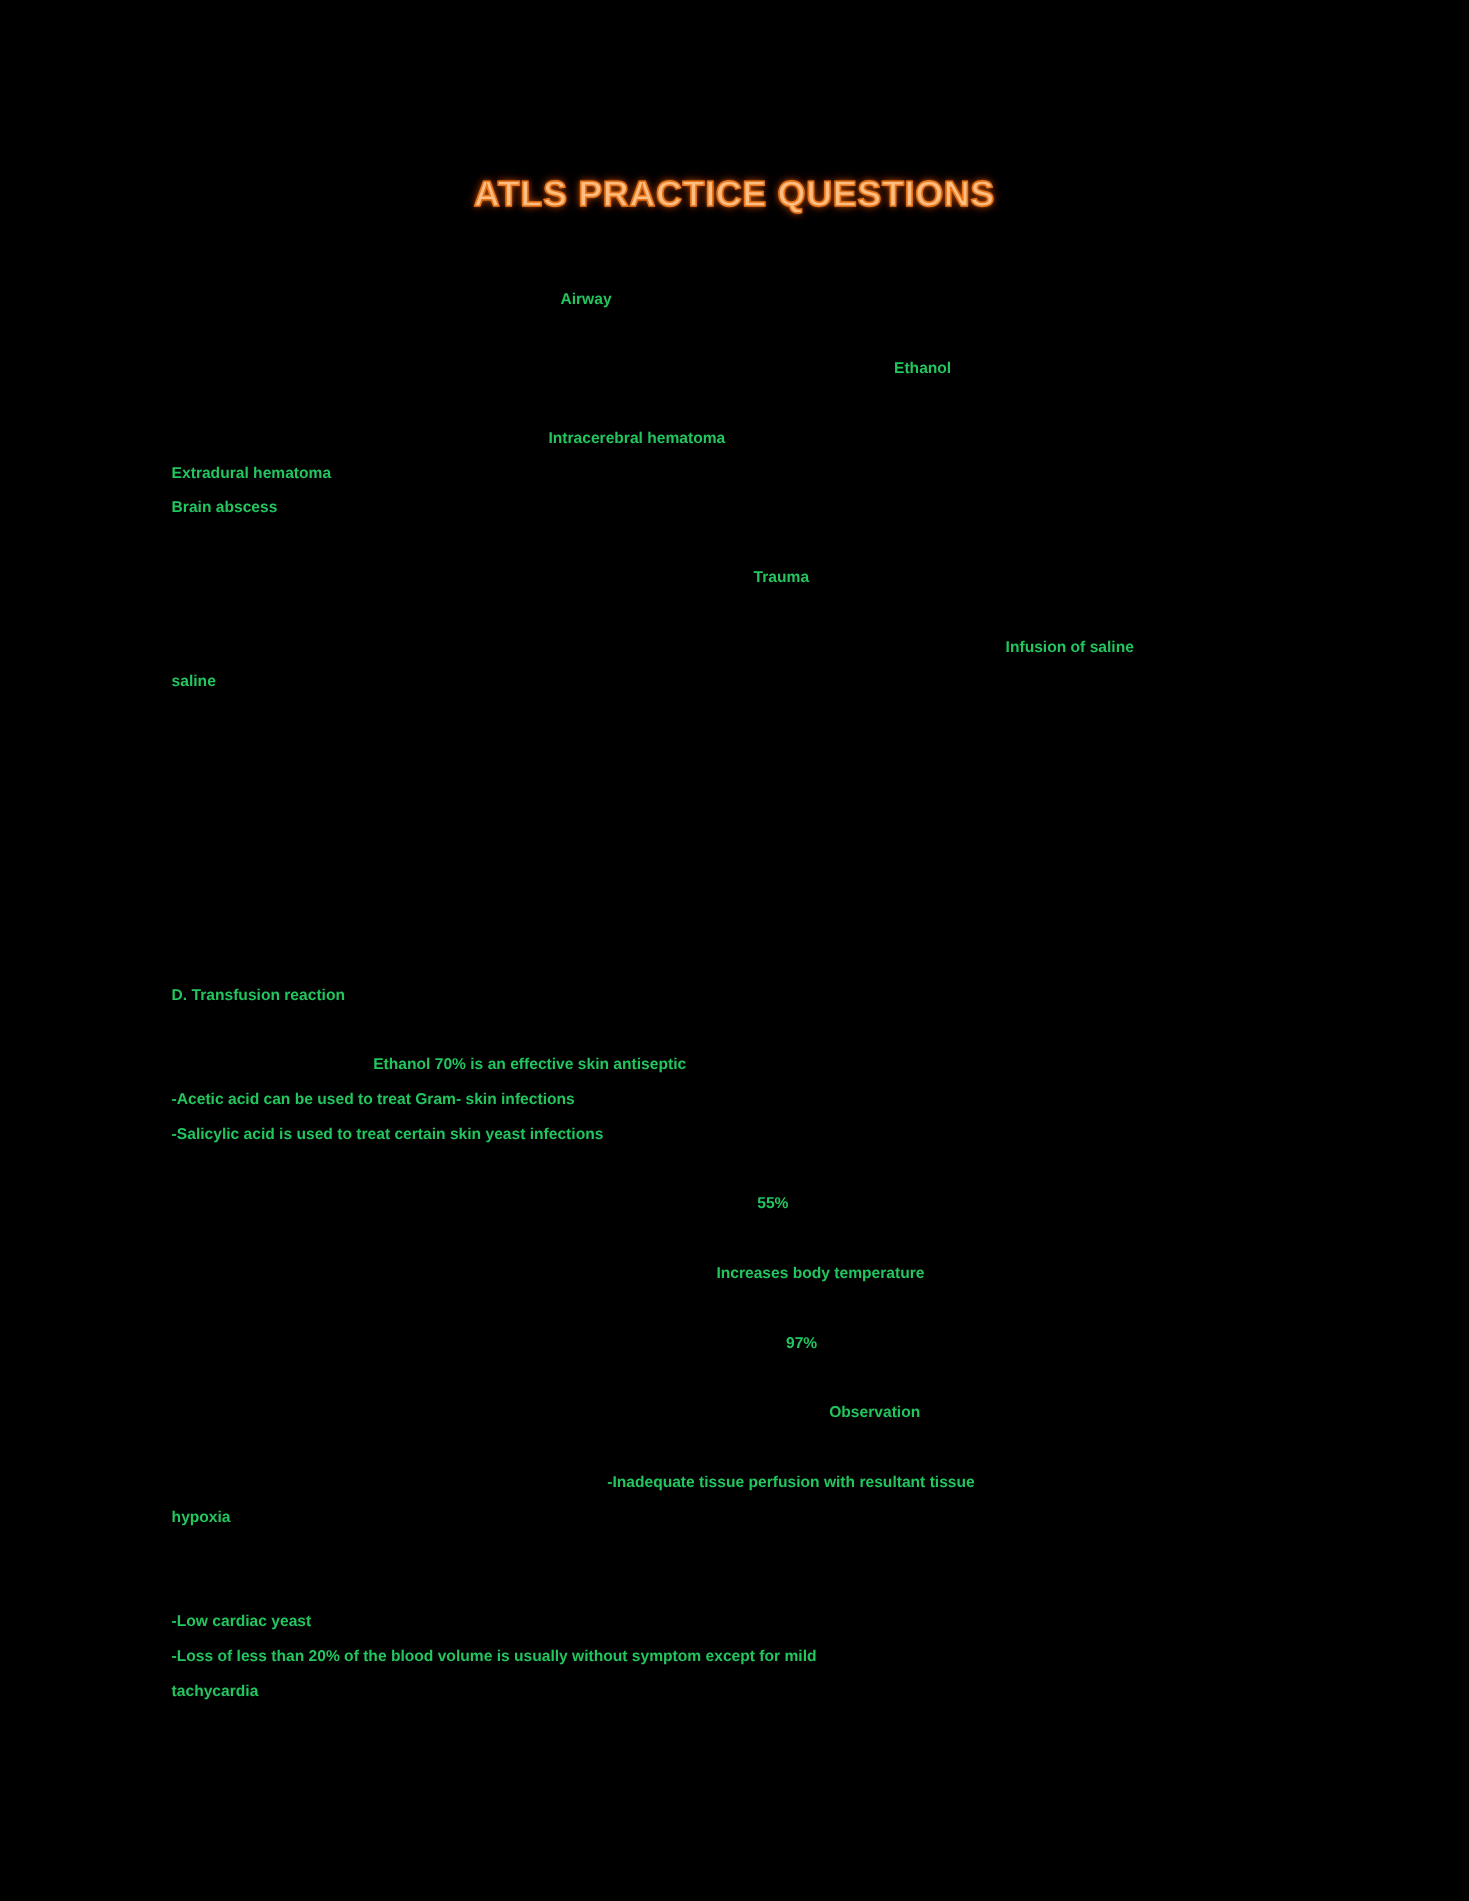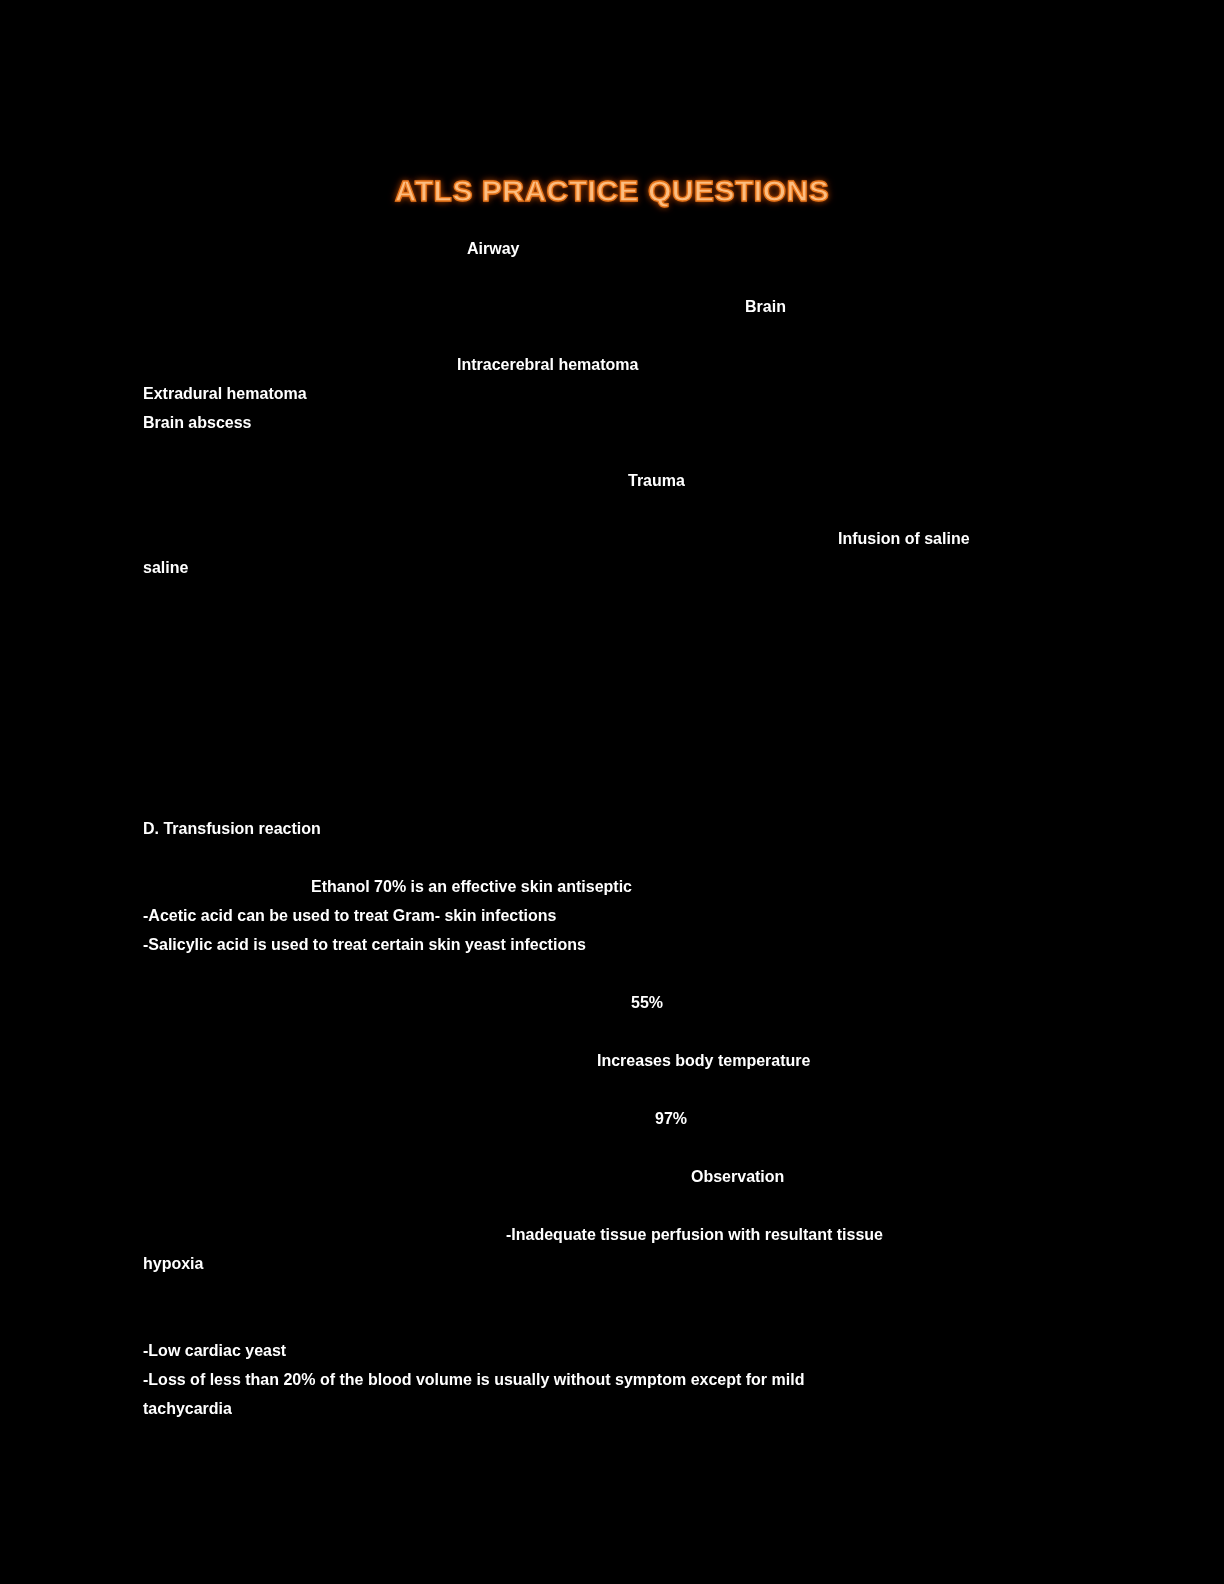--- a/index.html
+++ b/index.html
@@ -21,40 +21,39 @@
     left: 0;
     width: 100%;
     text-align: center;
     font-size: 30px;
     font-weight: bold;
     letter-spacing: 0.5px;
     color: #fcbe82;
     -webkit-text-stroke: 1.3px #e8751a;
     text-shadow: 0 0 2px #e8751a, 0 0 6px rgba(190, 75, 0, 0.9), 0 0 10px rgba(120, 40, 0, 0.8);
     white-space: nowrap;
-    margin-top: 28px;
   }
   .frag {
     position: absolute;
-    color: #ffffff;
-    font-size: 16px;
+    color: #22c55e;
+    font-size: 13px;
     font-weight: bold;
     line-height: 29px;
     white-space: nowrap;
   }
 </style>
 </head>
 <body>
 
 <div class="page">
 
   <div class="doc-title">ATLS PRACTICE QUESTIONS</div>
 
   <div class="frag" style="left:467px; top:234px">Airway</div>
-  <div class="frag" style="left:745px; top:292px">Brain</div>
+  <div class="frag" style="left:745px; top:292px">Ethanol</div>
   <div class="frag" style="left:457px; top:350px">Intracerebral hematoma</div>
   <div class="frag" style="left:143px; top:379px">Extradural hematoma</div>
   <div class="frag" style="left:143px; top:408px">Brain abscess</div>
   <div class="frag" style="left:628px; top:466px">Trauma</div>
   <div class="frag" style="left:838px; top:524px">Infusion of saline</div>
   <div class="frag" style="left:143px; top:553px">saline</div>
   <div class="frag" style="left:143px; top:814px">D. Transfusion reaction</div>
   <div class="frag" style="left:311px; top:872px">Ethanol 70% is an effective skin antiseptic</div>
   <div class="frag" style="left:143px; top:930px">-Salicylic acid is used to treat certain skin yeast infections</div>
   <div class="frag" style="left:143px; top:901px">-Acetic acid can be used to treat Gram- skin infections</div>

